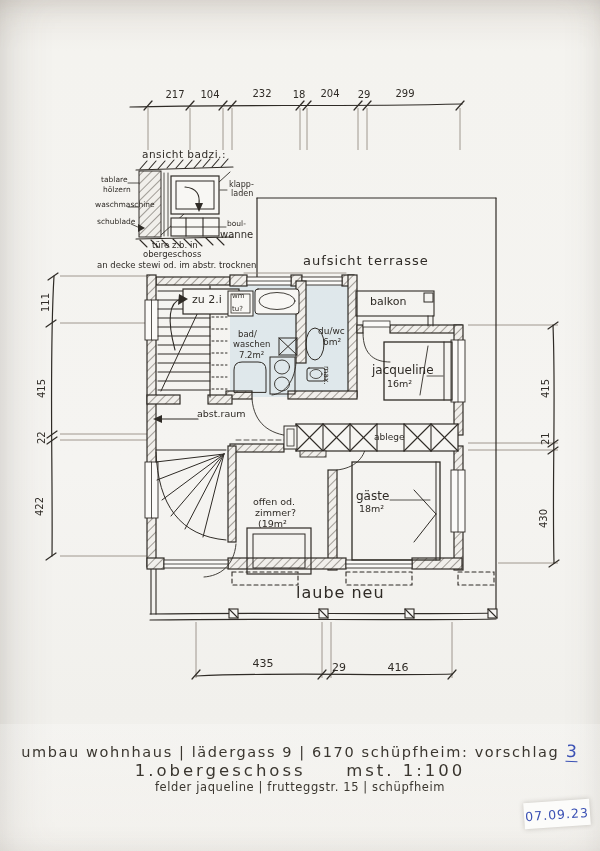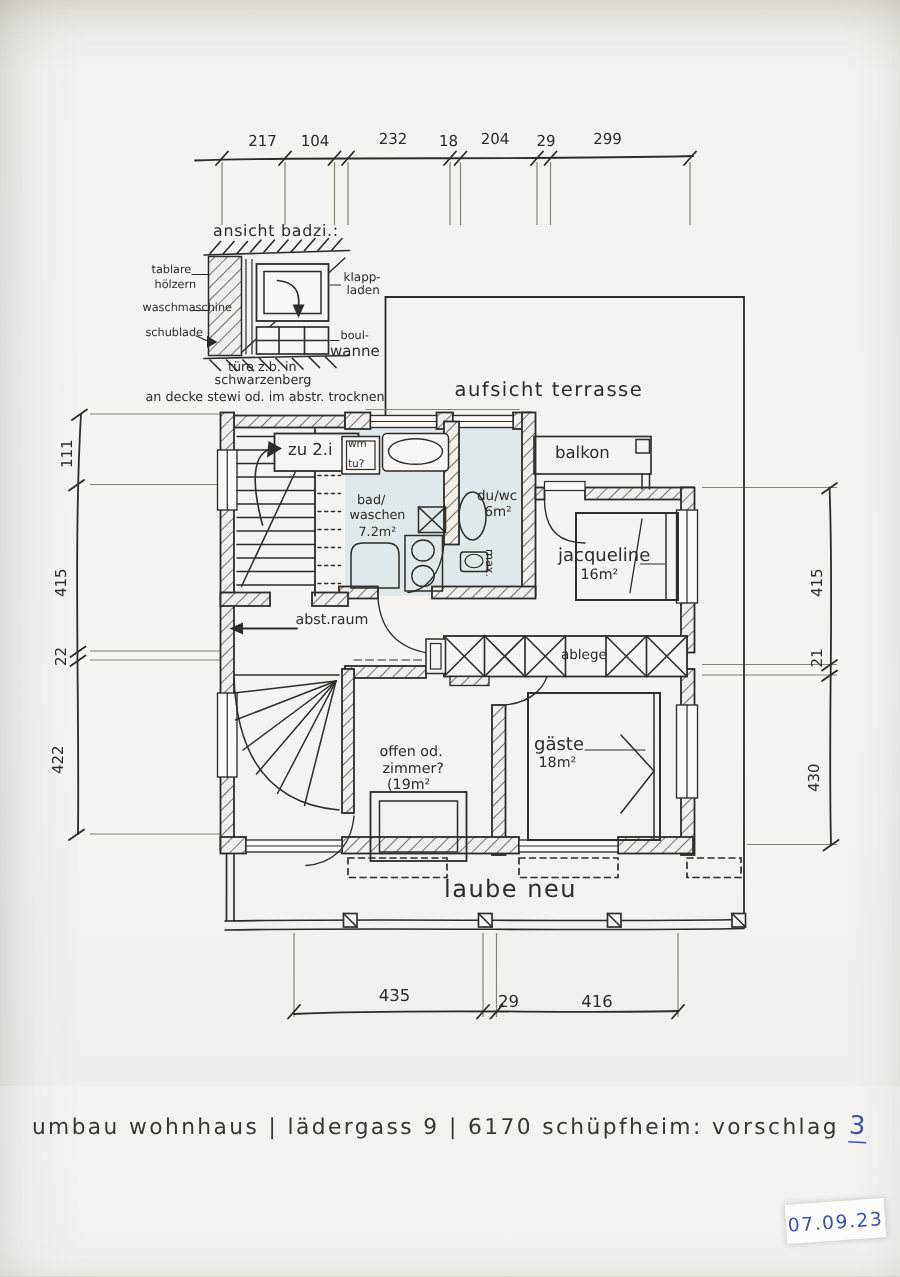--- a/index.html
+++ b/index.html
@@ -326,21 +326,21 @@
 <span class="hw" style="left:142px;top:149px;font-size:10.5px;letter-spacing:.5px">ansicht badzi.:</span>
 <span class="hw" style="left:101px;top:176px;font-size:7.5px">tablare</span>
 <span class="hw" style="left:103px;top:186px;font-size:7.5px">hölzern</span>
 <span class="hw" style="left:95px;top:201px;font-size:7.5px">waschmaschine</span>
 <span class="hw" style="left:97px;top:218px;font-size:7.5px">schublade</span>
 <span class="hw" style="left:229px;top:181px;font-size:8px">klapp-</span>
 <span class="hw" style="left:231px;top:190px;font-size:8px">laden</span>
 <span class="hw" style="left:227px;top:220px;font-size:7.5px">boul-</span>
 <span class="hw" style="left:220px;top:229px;font-size:10px">wanne</span>
 <span class="hw" style="left:152px;top:241px;font-size:8.5px">türe z.b. in</span>
-<span class="hw" style="left:143px;top:250px;font-size:8.5px">schwarzenberg</span>
+<span class="hw" style="left:143px;top:250px;font-size:8.5px">obergeschoss</span>
 <span class="hw" style="left:97px;top:261px;font-size:8.5px">an decke stewi od. im abstr. trocknen</span>
 
 <span class="hw" style="left:303px;top:254px;font-size:13px;letter-spacing:1px">aufsicht terrasse</span>
 <span class="hw" style="left:370px;top:296px;font-size:11px">balkon</span>
 <span class="hw" style="left:192px;top:294px;font-size:11px">zu 2.i</span>
 <span class="hw" style="left:232px;top:293px;font-size:7px">wm</span>
 <span class="hw" style="left:232px;top:306px;font-size:7px">tu?</span>
 <span class="hw" style="left:238px;top:330px;font-size:8.5px">bad/</span>
 <span class="hw" style="left:233px;top:340px;font-size:8.5px">waschen</span>
 <span class="hw" style="left:239px;top:351px;font-size:8.5px">7.2m²</span>
@@ -354,18 +354,24 @@
 <span class="hw" style="left:253px;top:497px;font-size:9.5px">offen od.</span>
 <span class="hw" style="left:255px;top:508px;font-size:9.5px">zimmer?</span>
 <span class="hw" style="left:258px;top:519px;font-size:9.5px">(19m²</span>
 <span class="hw" style="left:356px;top:490px;font-size:12px">gäste</span>
 <span class="hw" style="left:359px;top:504px;font-size:9.5px">18m²</span>
 <span class="hw" style="left:296px;top:584px;font-size:16px;letter-spacing:1px">laube neu</span>
 
 <div class="tb" style="top:741px;font-size:14.5px;letter-spacing:1.6px">
   <span>umbau wohnhaus | lädergass 9 | 6170 schüpfheim: vorschlag</span><span class="no3">3</span>
 </div>
+<div class="tb" style="top:761px;font-size:16.5px;letter-spacing:3px">
+  <span>1.obergeschoss</span>
+  <span style="display:inline-block;width:24px"></span>
+  <span>mst. 1:100</span>
+</div>
+<div class="tb" style="top:780px;font-size:11.5px;letter-spacing:.6px">felder jaqueline | frutteggstr. 15 | schüpfheim</div>
 
 <div class="chip">
   <span>07.09.23</span>
 </div>
 
 </div>
 
 </body></html>

